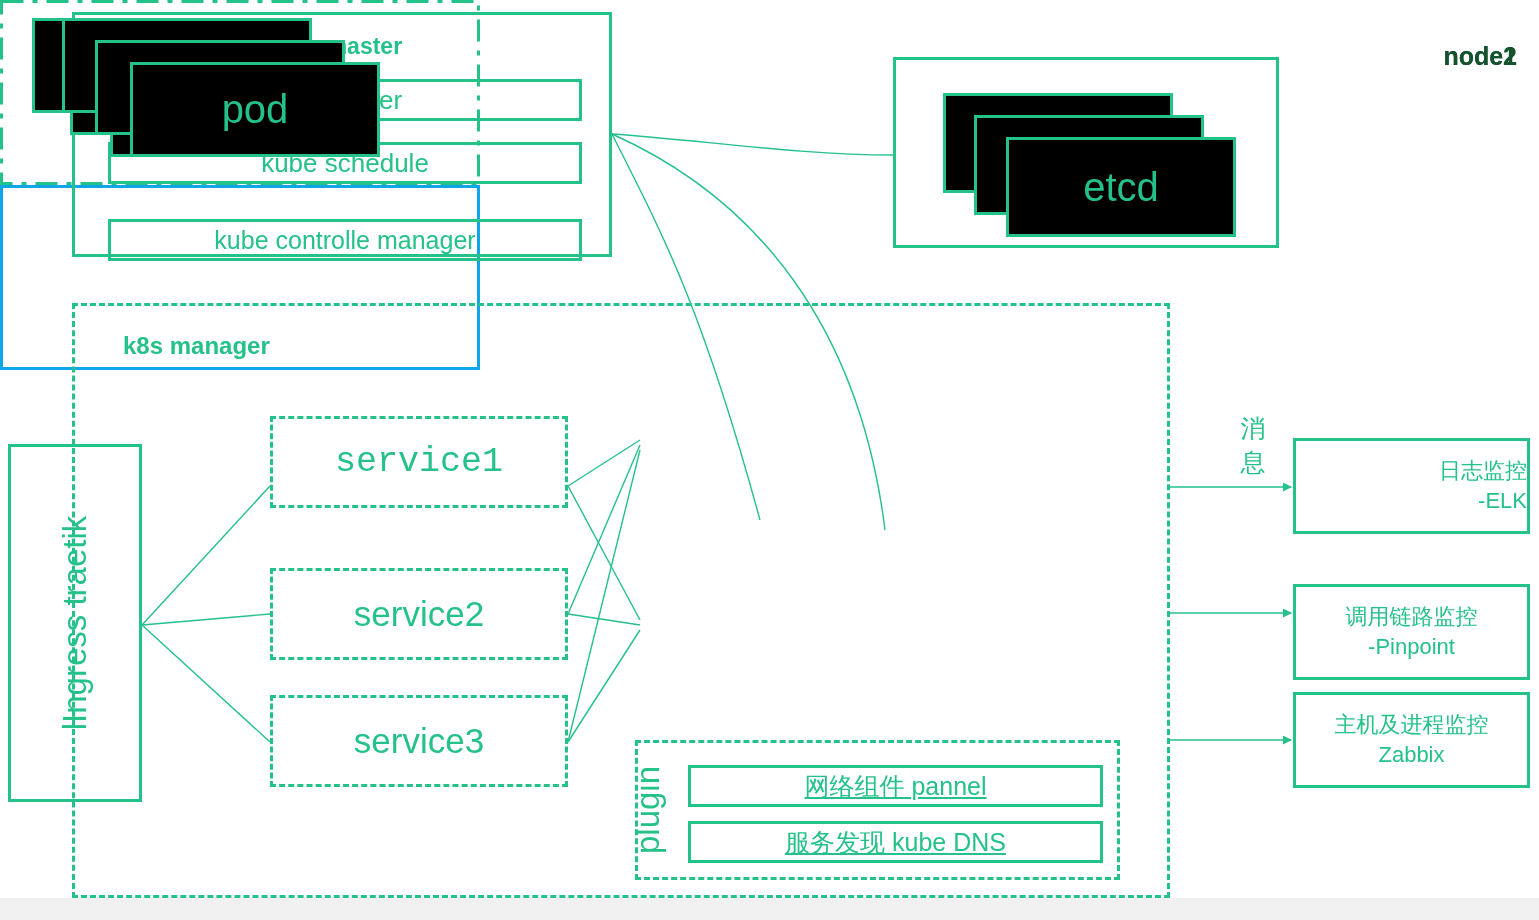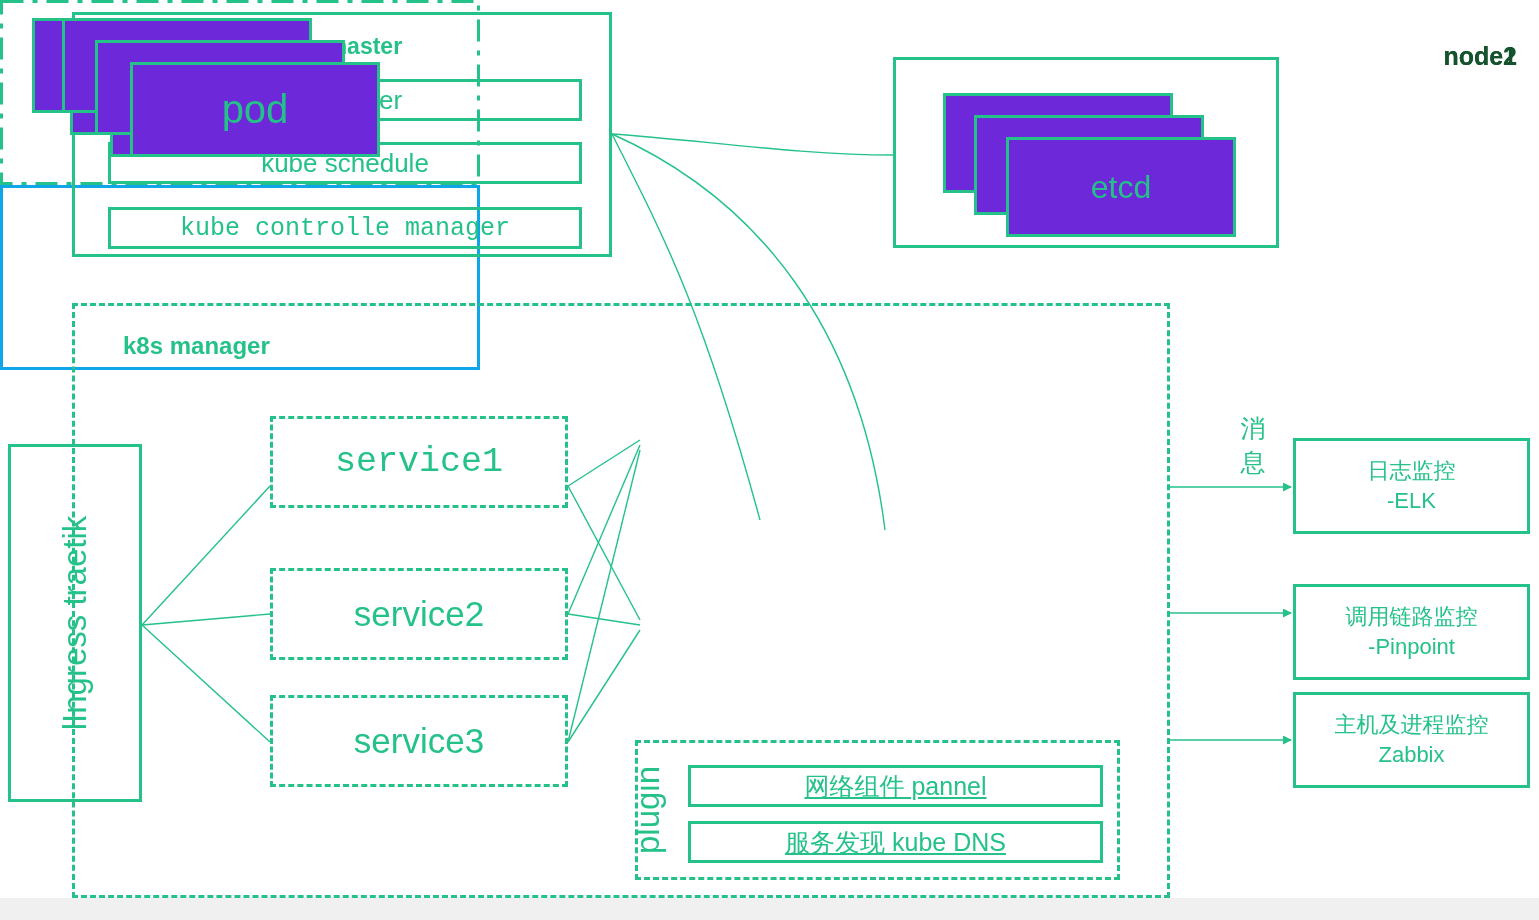--- a/index.html
+++ b/index.html
@@ -42,35 +42,35 @@
     text-align: center; font-weight: bold; font-size: 23px; color: #24c189;
   }
   .master-row {
     position: absolute; left: 33px; width: 474px; height: 42px;
     border: 3px solid #24c189;
     display: flex; align-items: center; justify-content: center;
     font-size: 26px; color: #24c189;
   }
   #mrow0 { top: 64px; }
   #mrow1 { top: 127px; }
-  #mrow2 { top: 192px; font-size: 25px; font-family: Liberation Mono, monospace; }
+  #mrow2 { top: 204px; font-size: 25px; }
 
   
   #etcd-box { left: 893px; top: 57px; width: 386px; height: 191px; }
   .stackcard {
     position: absolute;
     border: 3px solid #24c189;
-    background: #6d28d9;
+    background: #000000;
   }
   #etcd-c1 { left: 47px; top: 33px; width: 230px; height: 100px; }
   #etcd-c2 { left: 78px; top: 55px; width: 230px; height: 100px; }
   #etcd-c3 {
     left: 110px; top: 77px; width: 230px; height: 100px;
     display: flex; align-items: center; justify-content: center;
-    font-size: 32px; color: #24c189;
+    font-size: 40px; color: #24c189;
   }
 
   
   #cluster-box { left: 72px; top: 303px; width: 1098px; height: 595px; }
   #cluster-title {
     position: absolute; left: 123px; top: 332px;
     font-weight: bold; font-size: 24px; color: #24c189;
   }
 
   
@@ -135,21 +135,21 @@
   #plug1 { top: 78px; }
 
   
   .mon {
     position: absolute; left: 1293px; width: 237px; height: 96px;
     border: 3px solid #24c189;
     display: flex; flex-direction: column;
     align-items: center; justify-content: center;
     font-size: 22px; color: #24c189; line-height: 1.35;
   }
-  #mon0 { top: 438px; }
+  #mon0 { top: 438px; align-items: flex-end; }
   #mon1 { top: 584px; }
   #mon2 { top: 692px; }
   #msg-label {
     position: absolute; left: 1208px; top: 412px;
     font-size: 25px; color: #24c189;
     width: 30px; text-align: center; line-height: 1.35; margin-left: 30px;
   }
 
   #wires { position: absolute; left: 0; top: 0; width: 1539px; height: 920px;
            pointer-events: none; }

